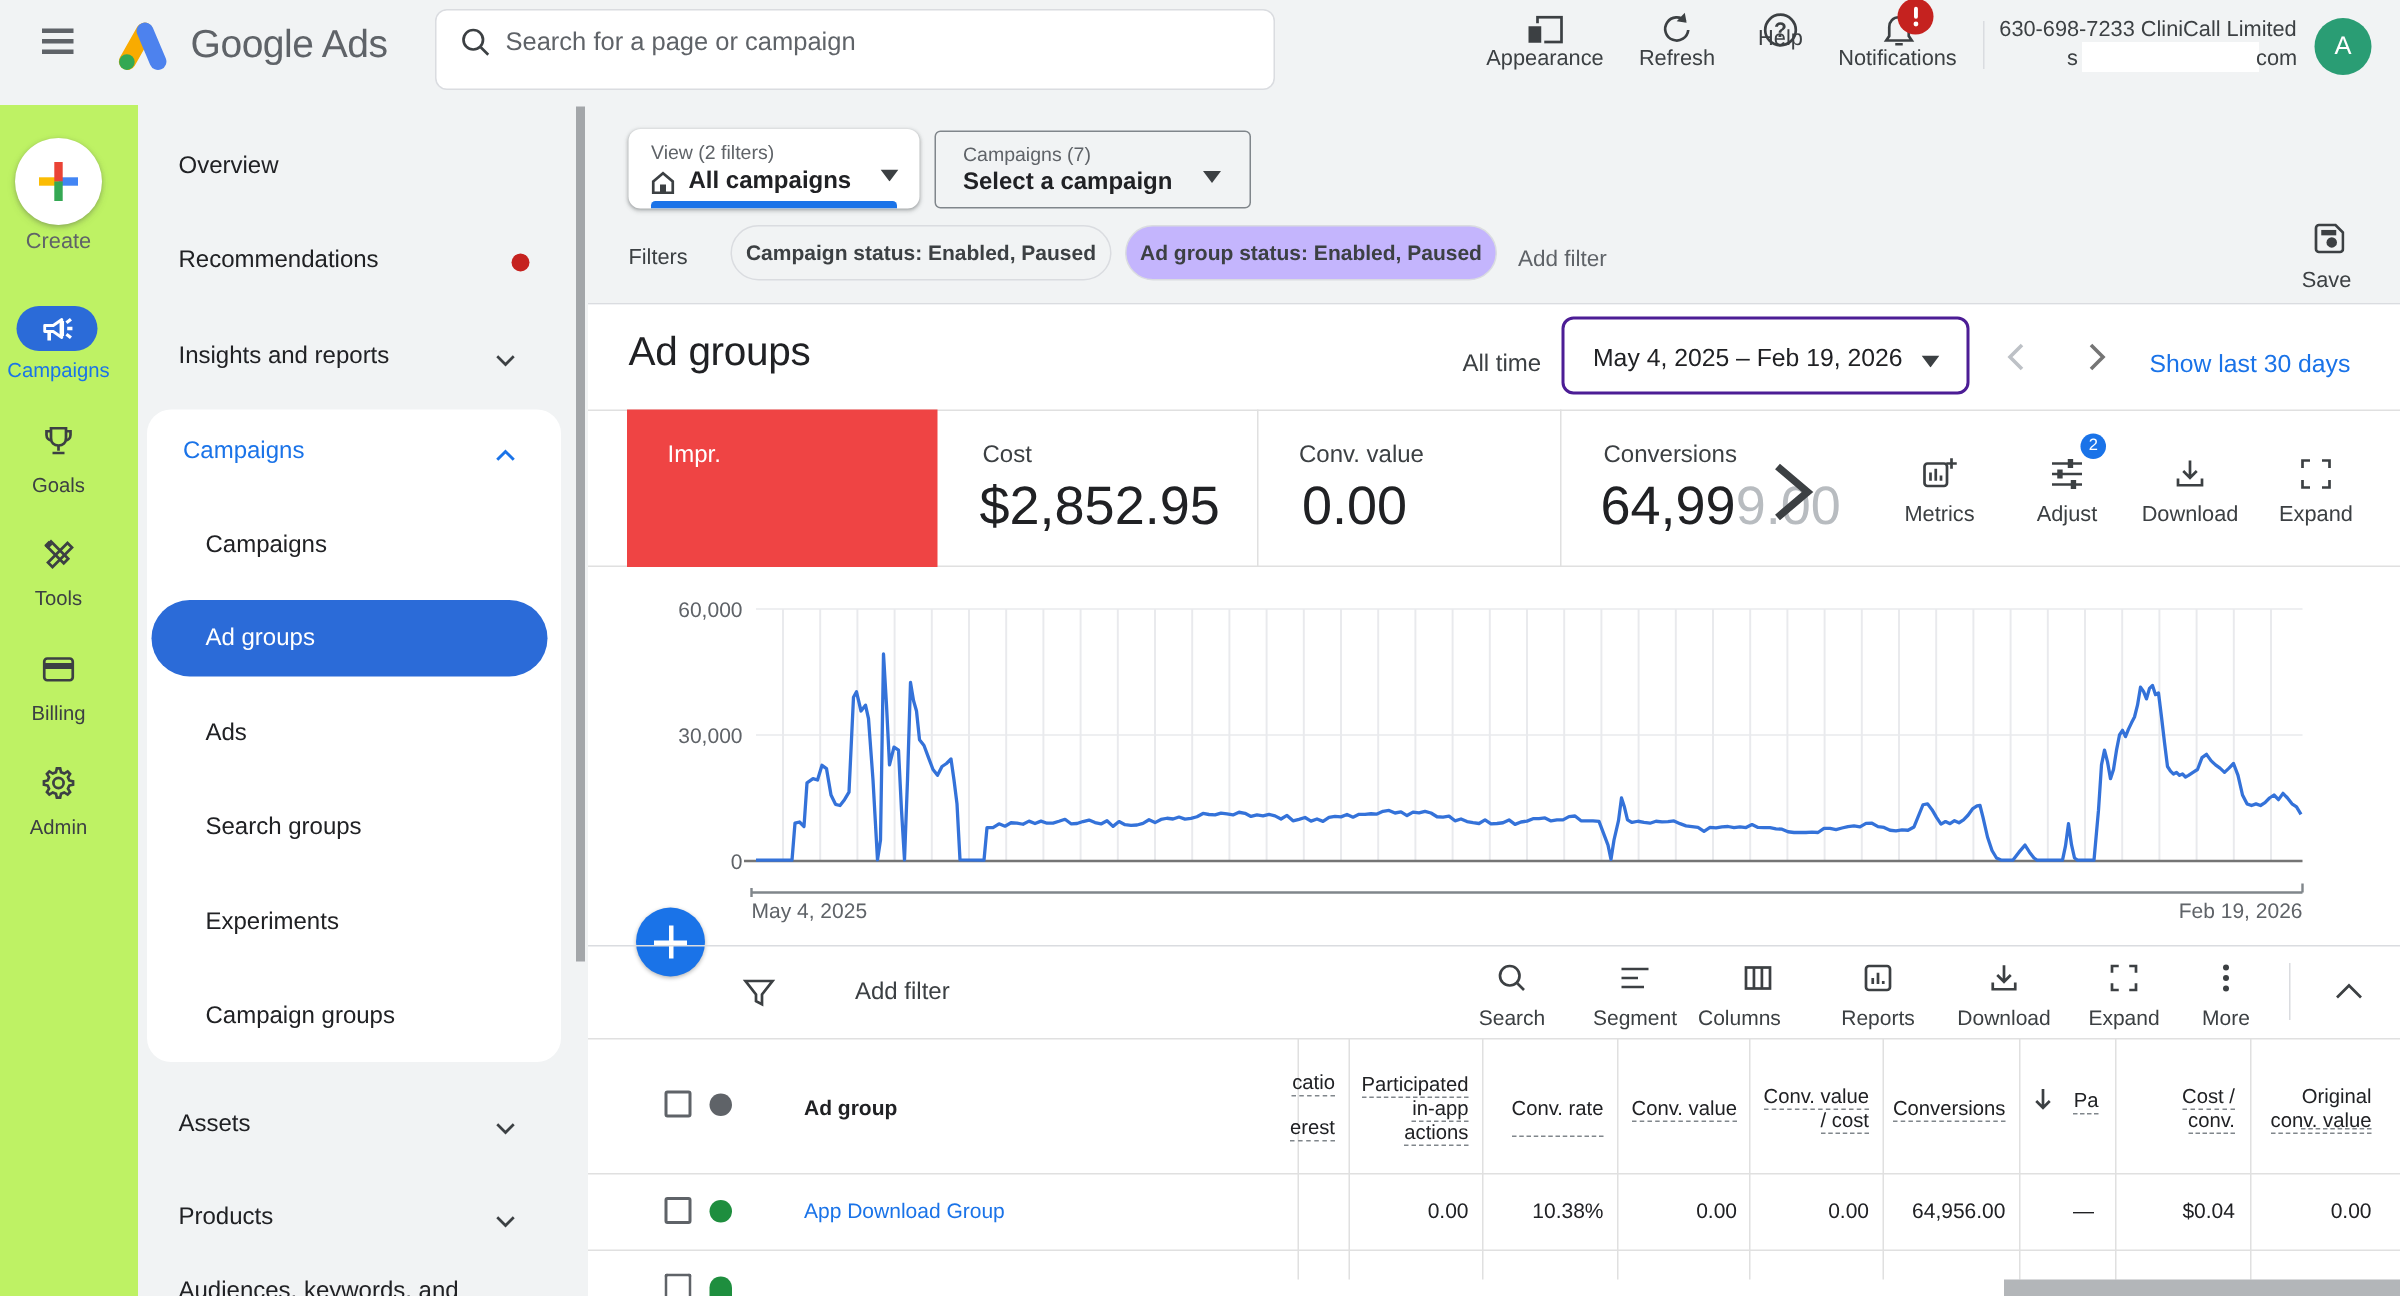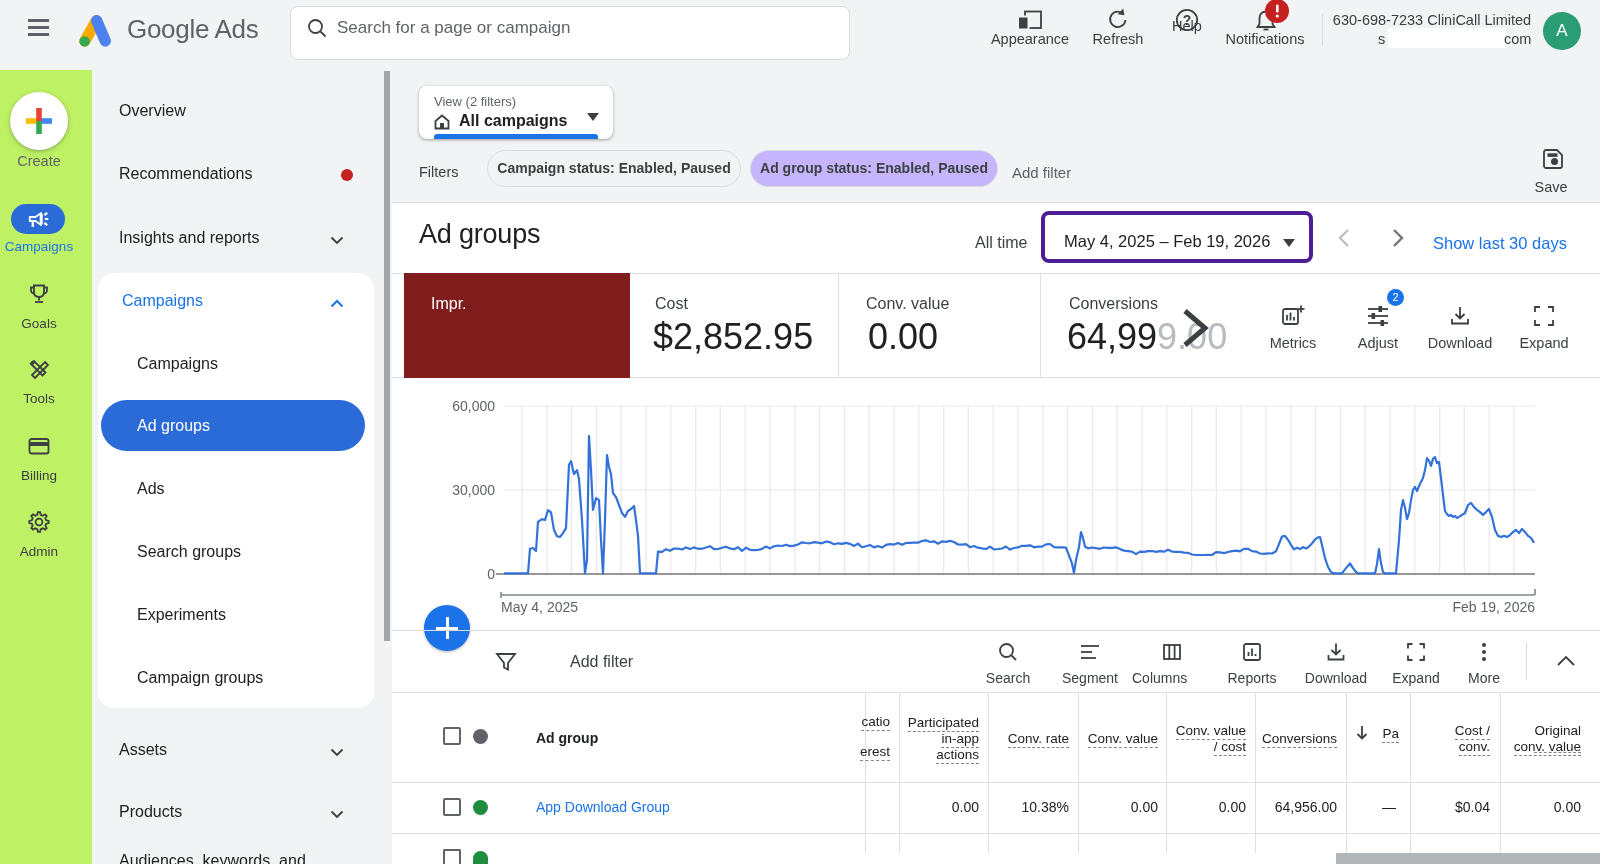--- a/index.html
+++ b/index.html
@@ -167,54 +167,61 @@
     <svg class="abs" style="left:14px;top:27px;" width="18" height="18" viewBox="0 0 18 18">
       <path d="M2.5 8 L9 2.5 L15.5 8 L15.5 15.5 L2.5 15.5 Z" class="ic" stroke-width="1.8"></path>
       <rect x="7" y="10" width="4" height="5.5" fill="#3c4043"></rect>
     </svg>
     <div class="abs" style="left:40px;top:26px;font-size:16px;font-weight:bold;color:#202124;">All campaigns</div>
     <svg class="abs" style="left:168px;top:27px;" width="12" height="8" viewBox="0 0 12 8">
           <path d="M0 0 L12 0 L6 8 Z" fill="#3c4043"></path>
         </svg>
     <div class="abs" style="left:15px;top:48px;width:164px;height:5px;background:#1a73e8;border-radius:3px 3px 0 0;"></div>
   </div>
+  <div class="abs" style="left:231px;top:17px;width:211px;height:52px;background:#f1f3f4;border:1px solid #80868b;border-radius:4px;">
+    <div class="abs" style="left:18px;top:7px;font-size:13px;color:#5f6368;">Campaigns (7)</div>
+    <div class="abs" style="left:18px;top:25px;font-size:16px;font-weight:bold;color:#202124;">Select a campaign</div>
+    <svg class="abs" style="left:178px;top:26px;" width="12" height="8" viewBox="0 0 12 8">
+          <path d="M0 0 L12 0 L6 8 Z" fill="#3c4043"></path>
+        </svg>
+  </div>
 
   <div class="abs" style="left:27px;top:94px;font-size:14.5px;color:#3c4043;">Filters</div>
   <div class="abs" style="left:95px;top:80px;width:254px;height:37px;border:1px solid #dadce0;border-radius:19px;background:#f1f3f4;font-size:14px;font-weight:bold;color:#3c4043;text-align:center;line-height:35px;">Campaign status: Enabled, Paused</div>
   <div class="abs" style="left:358px;top:80px;width:248px;height:37px;border:1px solid #dadce0;border-radius:19px;background:#c4b5fd;font-size:14px;font-weight:bold;color:#3c4043;text-align:center;line-height:35px;">Ad group status: Enabled, Paused</div>
   <div class="abs" style="left:620px;top:94px;font-size:15px;color:#5f6368;">Add filter</div>
 
   <svg class="abs" style="left:1145px;top:76px;" width="26" height="26" viewBox="0 0 26 26">
     <path d="M9 4 L20 4 L25 9 L25 20 C25 21.1 24.1 22 23 22 L9 22 C7.9 22 7 21.1 7 20 L7 6 C7 4.9 7.9 4 9 4 Z" class="ic" stroke-width="2.4"></path>
     <rect x="10.5" y="7.3" width="10" height="3.6" fill="#3c4043"></rect>
     <circle cx="17.5" cy="15.6" r="3.5" fill="#3c4043"></circle>
   </svg>
   <div class="abs" style="left:1124px;top:109px;width:70px;text-align:center;font-size:14.5px;color:#3c4043;">Save</div>
 
   <div class="abs" style="left:0;top:132px;width:1208px;height:1px;background:#dadce0;"></div>
   <div class="abs" style="left:0;top:133px;width:1208px;height:731px;background:#fff;"></div>
 
   <div class="abs" style="left:27px;top:149px;font-size:27px;letter-spacing:-0.2px;color:#202124;">Ad groups</div>
   <div class="abs" style="left:583px;top:164px;font-size:16px;color:#3c4043;">All time</div>
-  <div class="abs" style="left:649px;top:141px;width:272px;height:52px;border:4px solid #4c1d95;border-radius:8px;text-align:center;">
+  <div class="abs" style="left:649px;top:141px;width:272px;height:52px;border:2px solid #4c1d95;border-radius:8px;text-align:center;">
     <div class="abs" style="left:19px;top:17px;font-size:16.5px;color:#202124;">May 4, 2025 – Feb 19, 2026</div>
     <svg class="abs" style="left:238px;top:24px;" width="12" height="8" viewBox="0 0 12 8">
           <path d="M0 0 L12 0 L6 8 Z" fill="#3c4043"></path>
         </svg>
   </div>
   <svg class="abs" style="left:944px;top:158px;" width="18" height="20" viewBox="0 0 18 20">
         <path d="M12 2 L4 10 L12 18" stroke="#bdc1c6" fill="none" stroke-width="2.4"></path>
       </svg>
   <svg class="abs" style="left:996px;top:158px;" width="18" height="20" viewBox="0 0 18 20">
         <path d="M6 2 L14 10 L6 18" stroke="#757575" fill="none" stroke-width="2.4"></path>
       </svg>
   <div class="abs" style="left:1041px;top:164px;font-size:16.5px;color:#1a73e8;">Show last 30 days</div>
 
   <div class="abs" style="left:0;top:203px;width:1208px;height:105px;border-top:1px solid #e0e0e0;border-bottom:1px solid #e0e0e0;background:#fff;"></div>
-  <div class="abs" style="left:12px;top:203px;width:226px;height:105px;background:#7f1d1d;">
+  <div class="abs" style="left:26px;top:203px;width:207px;height:105px;background:#ef4444;">
     <div class="abs" style="left:27px;top:22px;font-size:16px;color:#fff;">Impr.</div>
   </div>
   <div class="abs" style="left:446px;top:203px;width:1px;height:105px;background:#e0e0e0;"></div>
   <div class="abs" style="left:648px;top:203px;width:1px;height:105px;background:#e0e0e0;"></div>
   <div class="abs" style="left:263px;top:225px;font-size:16px;color:#3c4043;">Cost</div>
   <div class="abs" style="left:261px;top:246px;font-size:36px;color:#202124;">$2,852.95</div>
   <div class="abs" style="left:474px;top:225px;font-size:16px;color:#3c4043;">Conv. value</div>
   <div class="abs" style="left:476px;top:246px;font-size:36px;color:#202124;">0.00</div>
   <div class="abs" style="left:677px;top:225px;font-size:16px;color:#3c4043;">Conversions</div>
   <div class="abs" style="left:675px;top:246px;font-size:36px;color:#202124;">64,99<span style="color:#b8bcc0;">9.00</span></div>
@@ -386,21 +393,21 @@
 <div class="abs" style="left:774px;top:622px;width:1px;height:161px;background:#e0e0e0;"></div>
 <div class="abs" style="left:863px;top:622px;width:1px;height:161px;background:#e0e0e0;"></div>
 <div class="abs" style="left:954px;top:622px;width:1px;height:161px;background:#e0e0e0;"></div>
 <div class="abs" style="left:1018px;top:622px;width:1px;height:161px;background:#e0e0e0;"></div>
 <div class="abs" style="left:1108px;top:622px;width:1px;height:161px;background:#e0e0e0;"></div>
 <div class="abs hl" style="left:378px;top:644px;width:120px;"><span style="border-bottom:1.5px dashed #80868b;padding-bottom:1px;">catio</span></div>
 <div class="abs hl" style="left:378px;top:674px;width:120px;"><span style="border-bottom:1.5px dashed #80868b;padding-bottom:1px;">erest</span></div>
 <div class="abs hl" style="left:467px;top:645px;width:120px;"><span style="border-bottom:1.5px dashed #80868b;padding-bottom:1px;">Participated</span></div>
 <div class="abs hl" style="left:467px;top:661px;width:120px;"><span style="border-bottom:1.5px dashed #80868b;padding-bottom:1px;">in-app</span></div>
 <div class="abs hl" style="left:467px;top:677px;width:120px;"><span style="border-bottom:1.5px dashed #80868b;padding-bottom:1px;">actions</span></div>
-<div class="abs hl" style="left:557px;top:661px;width:120px;"><span style="border-bottom:1.5px dashed #80868b;padding-bottom:1px;">Conv. rate</span></div>
+<div class="abs hl" style="left:557px;top:661px;width:120px;"><span style="border-bottom:1.5px dashed #80868b;padding-bottom:11px;">Conv. rate</span></div>
 <div class="abs hl" style="left:646px;top:661px;width:120px;"><span style="border-bottom:1.5px dashed #80868b;padding-bottom:1px;">Conv. value</span></div>
 <div class="abs hl" style="left:734px;top:653px;width:120px;"><span style="border-bottom:1.5px dashed #80868b;padding-bottom:1px;">Conv. value</span></div>
 <div class="abs hl" style="left:734px;top:669px;width:120px;"><span style="border-bottom:1.5px dashed #80868b;padding-bottom:1px;">/ cost</span></div>
 <div class="abs hl" style="left:825px;top:661px;width:120px;"><span style="border-bottom:1.5px dashed #80868b;padding-bottom:1px;">Conversions</span></div>
 <svg class="abs" style="left:963px;top:655px;" width="14" height="16" viewBox="0 0 14 16">
         <path d="M7 1 L7 13 M2.5 9 L7 13.5 L11.5 9" stroke="#3c4043" fill="none" stroke-width="1.8"></path>
       </svg>
 <div class="abs hl" style="left:981px;top:656px;width:26px;"><span style="border-bottom:1.5px dashed #80868b;padding-bottom:1px;">Pa</span></div>
 <div class="abs hl" style="left:978px;top:653px;width:120px;"><span style="border-bottom:1.5px dashed #80868b;padding-bottom:1px;">Cost /</span></div>
 <div class="abs hl" style="left:978px;top:669px;width:120px;"><span style="border-bottom:1.5px dashed #80868b;padding-bottom:1px;">conv.</span></div>

